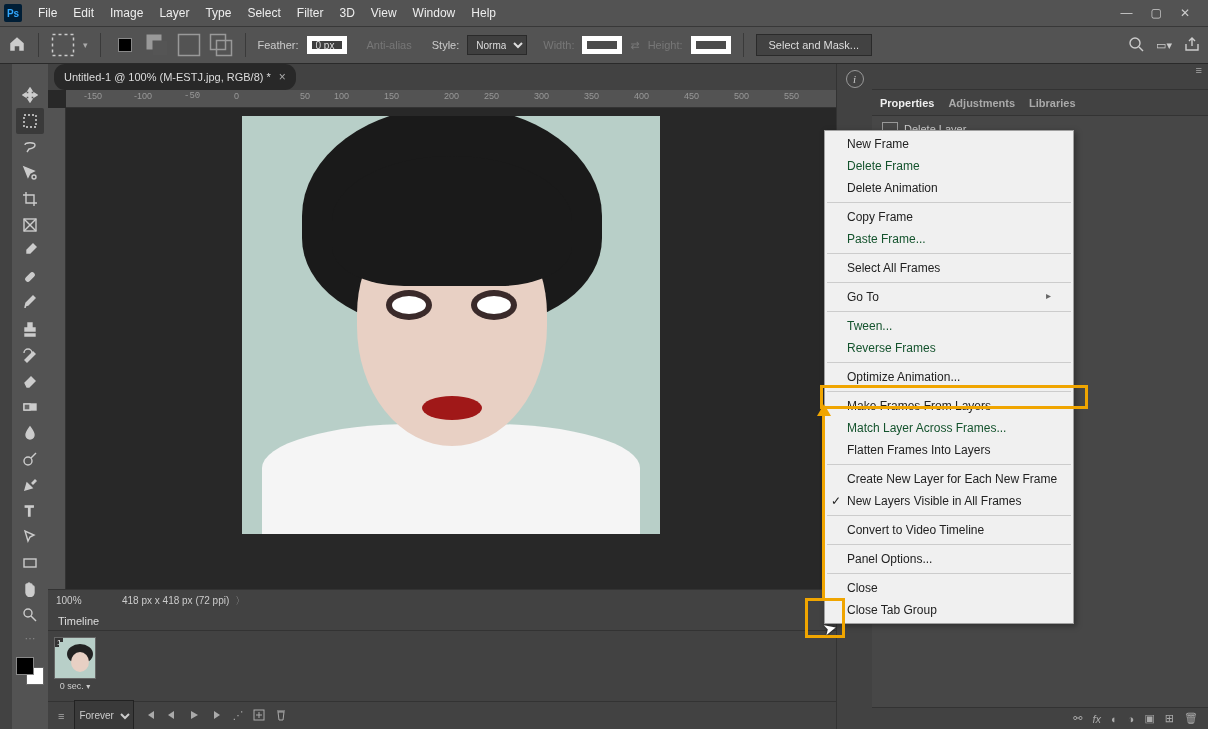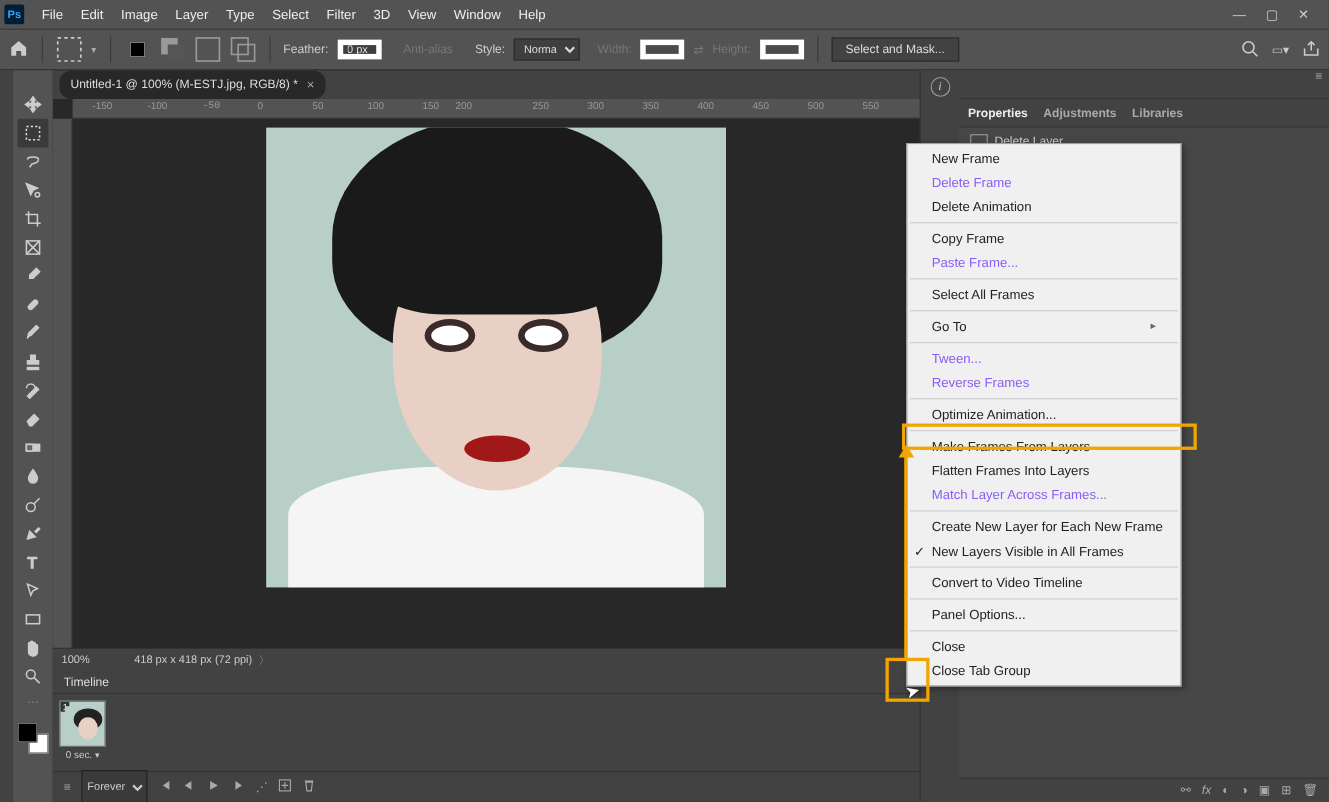--- a/index.html
+++ b/index.html
@@ -67,21 +67,21 @@
 .ptab { font-size: 11px; color: #aaa; font-weight: 600; }
 .ptab.active { color: #eee; }
 .panel-body { background: #474747; flex: 1; padding: 6px 10px; font-size: 11px; color: #ccc;}
 .pixel-row { display: flex; align-items: center; gap: 6px; }
 
 .icon-strip { width: 36px; background: #424242; border-left: 1px solid #333; display:flex; flex-direction:column; align-items:center; padding-top: 6px; gap:6px; }
 
 
 .context-menu { position: absolute; left: 824px; top: 130px; width: 250px; background: #f0f0f0; border: 1px solid #a0a0a0; box-shadow: 2px 2px 6px rgba(0,0,0,0.35); color: #222; font-size: 12px; padding: 2px 0;}
 .cm-item { padding: 4px 22px; white-space: nowrap; }
-.cm-item.disabled { color: #8b5cf6; }
+.cm-item.disabled { color: #14532d; }
 .cm-sep { height: 1px; background: #ccc; margin: 3px 2px; }
 .cm-check::before { content: "✓"; position: absolute; margin-left: -16px; }
 .cm-arrow::after { content: "▸"; float: right; color: #666; font-size: 10px; }
 
 
 .hl-box { position: absolute; border: 3px solid #f0a500; pointer-events: none; }
 .hl-arrow { position: absolute; width: 3px; background: #f0a500; }
 .hl-arrow::before { content:""; position:absolute; top:-10px; left:-5px; border-left: 7px solid transparent; border-right: 7px solid transparent; border-bottom: 12px solid #f0a500; }
 .cursor { position: absolute; left: 823px; top: 619px; font-size: 16px; color: #fff; text-shadow: 0 0 2px #000; transform: rotate(-15deg);}
 
@@ -305,24 +305,24 @@
       <div class="doctab">
         <span>Untitled-1 @ 100% (M-ESTJ.jpg, RGB/8) *</span>
           <span class="close">×</span>
       </div>
     </div>
     <div class="ruler-top" id="ruler-top">
         <span class="ruler-mark" style="left: 18px;">-150</span>
         <span class="ruler-mark" style="left: 68px;">-100</span>
         <span class="ruler-mark" style="left: 118px; font-family: Liberation Mono, monospace;">-50</span>
         <span class="ruler-mark" style="left: 168px;">0</span>
-        <span class="ruler-mark" style="left: 218px;">50</span>
+        <span class="ruler-mark" style="left: 234px;">50</span>
         <span class="ruler-mark" style="left: 268px;">100</span>
         <span class="ruler-mark" style="left: 318px;">150</span>
-        <span class="ruler-mark" style="left: 348px;">200</span>
+        <span class="ruler-mark" style="left: 378px;">200</span>
         <span class="ruler-mark" style="left: 418px;">250</span>
         <span class="ruler-mark" style="left: 468px;">300</span>
         <span class="ruler-mark" style="left: 518px;">350</span>
         <span class="ruler-mark" style="left: 568px;">400</span>
         <span class="ruler-mark" style="left: 618px;">450</span>
         <span class="ruler-mark" style="left: 668px;">500</span>
         <span class="ruler-mark" style="left: 718px;">550</span>
       </div>
     <div class="canvas-wrap">
       <div class="ruler-left"></div>
@@ -432,22 +432,22 @@
     <div class="cm-item">Select All Frames</div>
     <div class="cm-sep"></div>
     <div class="cm-item cm-arrow">Go To</div>
     <div class="cm-sep"></div>
     <div class="cm-item disabled">Tween...</div>
     <div class="cm-item disabled">Reverse Frames</div>
     <div class="cm-sep"></div>
     <div class="cm-item">Optimize Animation...</div>
     <div class="cm-sep"></div>
     <div class="cm-item">Make Frames From Layers</div>
+    <div class="cm-item disabled">Match Layer Across Frames...</div>
     <div class="cm-item">Flatten Frames Into Layers</div>
-    <div class="cm-item disabled">Match Layer Across Frames...</div>
     <div class="cm-sep"></div>
     <div class="cm-item">Create New Layer for Each New Frame</div>
     <div class="cm-item cm-check">New Layers Visible in All Frames</div>
     <div class="cm-sep"></div>
     <div class="cm-item">Convert to Video Timeline</div>
     <div class="cm-sep"></div>
     <div class="cm-item">Panel Options...</div>
     <div class="cm-sep"></div>
     <div class="cm-item">Close</div>
     <div class="cm-item">Close Tab Group</div>

